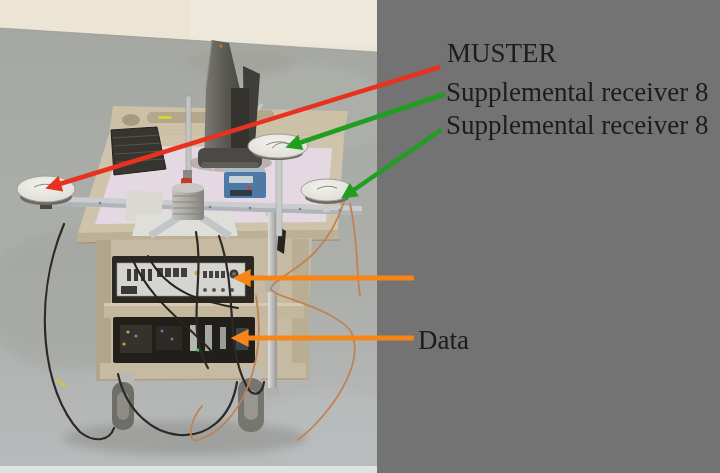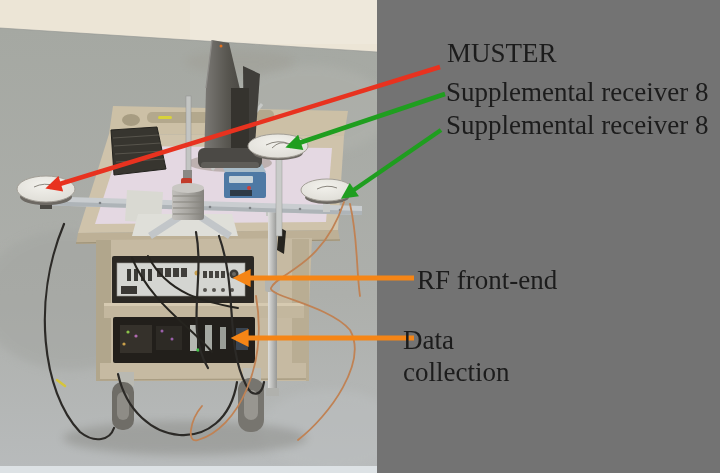--- a/index.html
+++ b/index.html
@@ -259,19 +259,17 @@
     <line x1="440" y1="67" x2="50" y2="187" stroke="#e8321f" stroke-width="4.5" marker-end="url(#head-red)"></line>
     <line x1="445" y1="94" x2="290" y2="146" stroke="#1f9e1f" stroke-width="4.5" marker-end="url(#head-green)"></line>
     <line x1="441" y1="130" x2="345" y2="196" stroke="#1f9e1f" stroke-width="4.5" marker-end="url(#head-green)"></line>
     <line x1="414" y1="278" x2="238" y2="278" stroke="#f58516" stroke-width="5" marker-end="url(#head-orange)"></line>
     <line x1="414" y1="338" x2="236" y2="338" stroke="#f58516" stroke-width="5" marker-end="url(#head-orange)"></line>
   </svg>
 
   <div class="label" style="left:447px;top:37px">MUSTER</div>
   <div class="label" style="left:446px;top:76px">Supplemental receiver 8</div>
   <div class="label" style="left:446px;top:109px">Supplemental receiver 8</div>
-  <div class="label" style="left:417px;top:264px">RF front-end</div>
-  <div class="label multi" style="left:403px;top:324px">
+  <div class="label multi" style="left:418px;top:324px">
     <div>Data</div>
-    <div>collection</div>
   </div>
 
 </div>
 
 </body></html>

